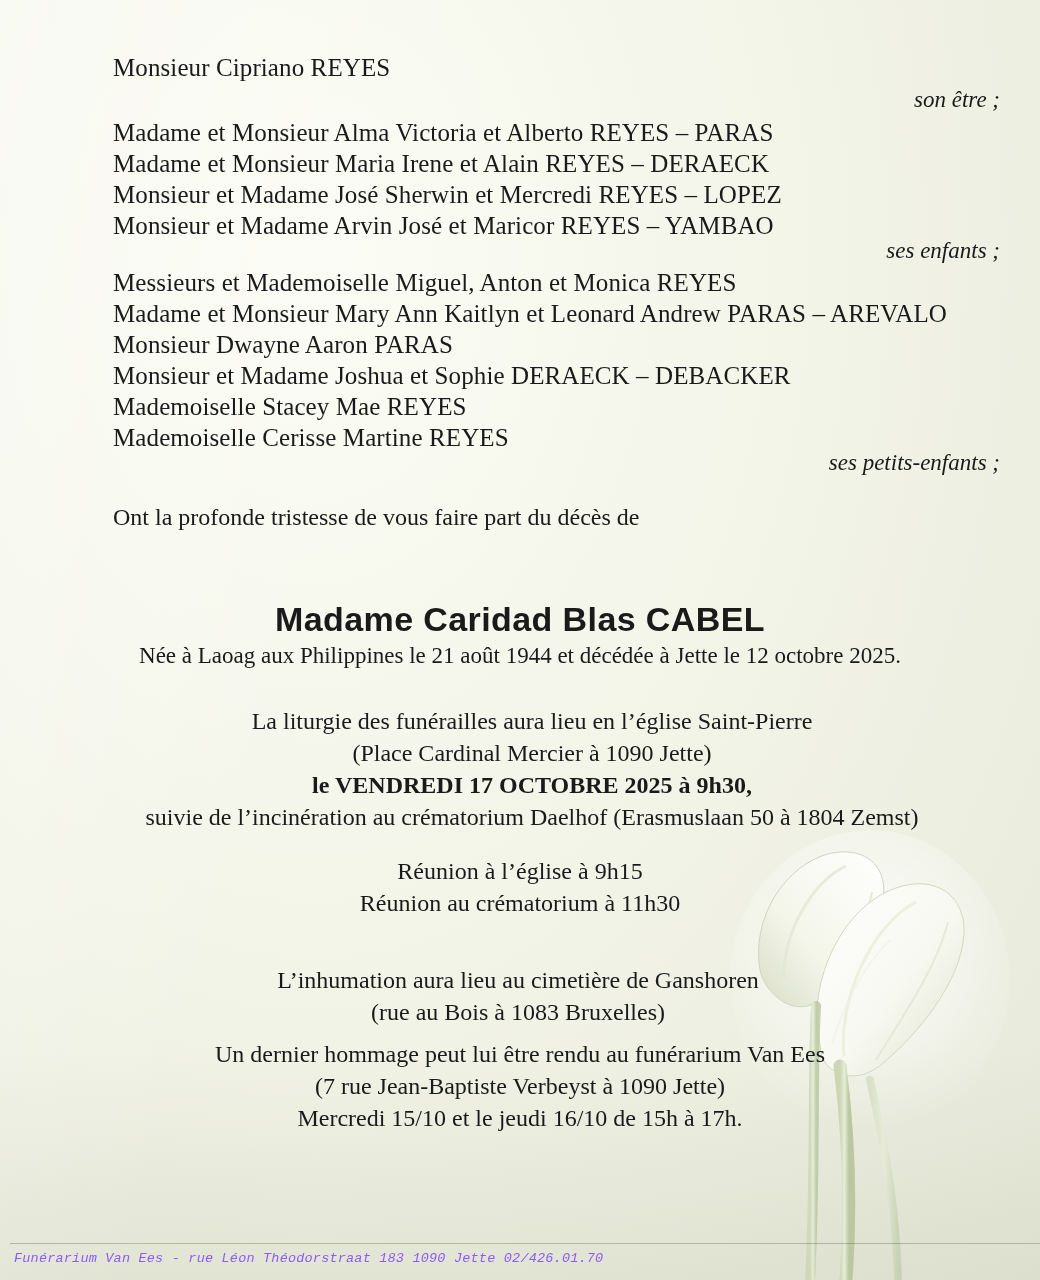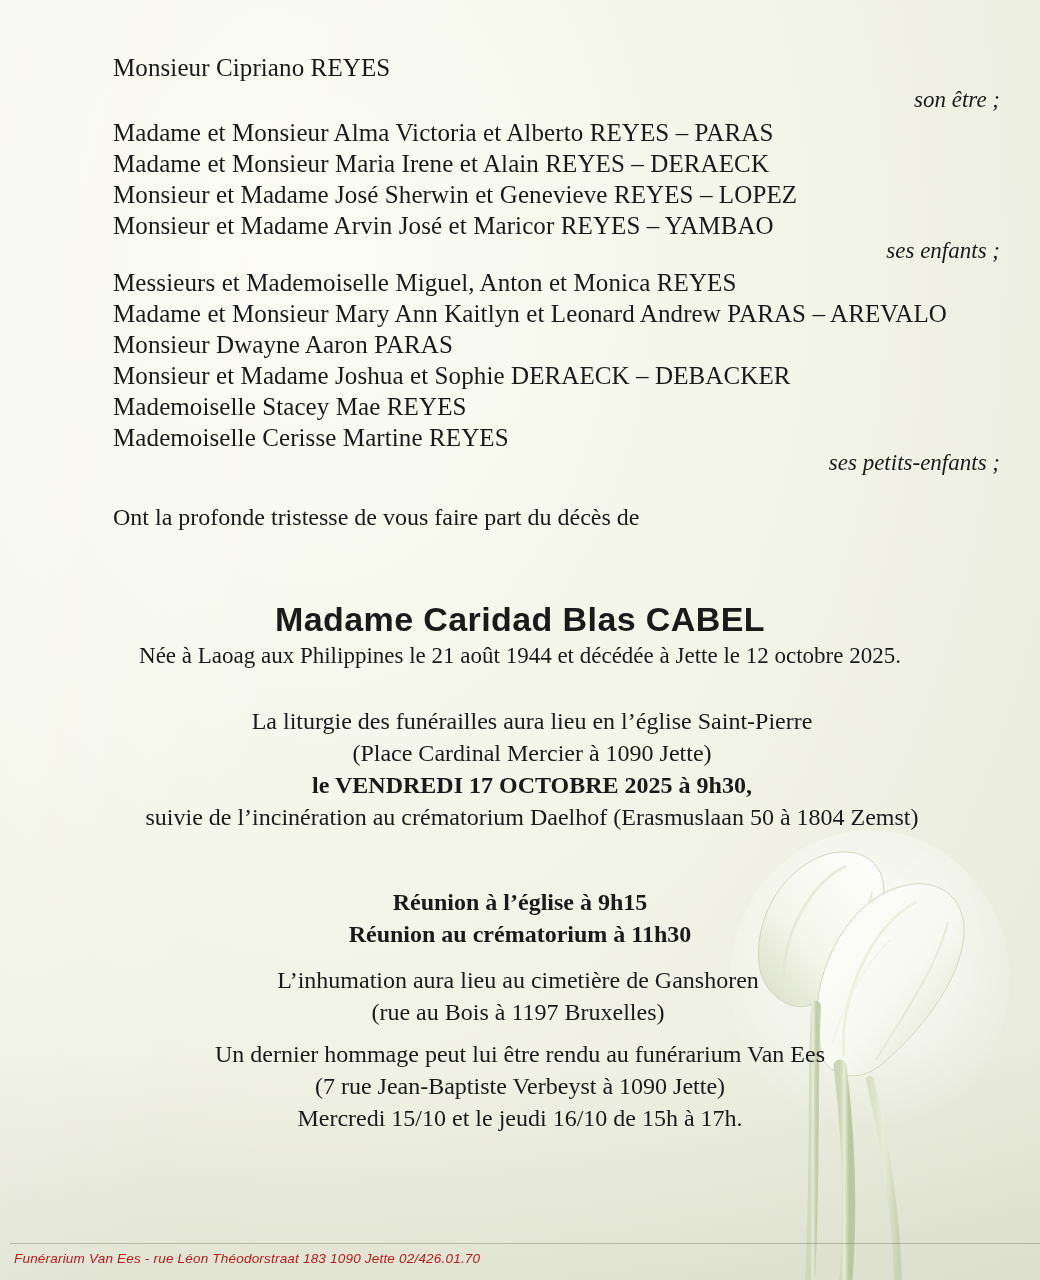--- a/index.html
+++ b/index.html
@@ -85,22 +85,22 @@
   }
   .bold {
     font-weight: bold;
   }
   .footer {
     position: absolute;
     left: 14px;
     bottom: 14px;
     font-size: 13.5px;
     font-style: italic;
-    font-family: Liberation Sans, sans-serif;
-    color: #b91c1c;
+    font-family: Liberation Mono, monospace;
+    color: #8b5cf6;
     letter-spacing: 0.2px;
   }
   .footrule {
     position: absolute;
     left: 10px;
     right: 0;
     bottom: 36px;
     height: 1px;
     background: rgba(90,95,75,0.35);
   }
@@ -150,21 +150,21 @@
 </svg>
 
 <div class="content">
 
   <div class="block left-line" style="left:113px; top:52px;">Monsieur Cipriano REYES</div>
   <div class="block role" style="right:40px; top:87px;">son être ;</div>
 
   <div class="block" style="left:113px; top:117px;">
     <div class="left-line">Madame et Monsieur Alma Victoria et Alberto REYES – PARAS</div>
     <div class="left-line">Madame et Monsieur Maria Irene et Alain REYES – DERAECK</div>
-    <div class="left-line">Monsieur et Madame José Sherwin et Genevieve REYES – LOPEZ</div>
+    <div class="left-line">Monsieur et Madame José Sherwin et Mercredi REYES – LOPEZ</div>
     <div class="left-line">Monsieur et Madame Arvin José et Maricor REYES – YAMBAO</div>
   </div>
   <div class="block role" style="right:40px; top:238px;">ses enfants ;</div>
 
   <div class="block" style="left:113px; top:267px;">
     <div class="left-line">Messieurs et Mademoiselle Miguel, Anton et Monica REYES</div>
     <div class="left-line">Madame et Monsieur Mary Ann Kaitlyn et Leonard Andrew PARAS – AREVALO</div>
     <div class="left-line">Monsieur Dwayne Aaron PARAS</div>
     <div class="left-line">Monsieur et Madame Joshua et Sophie DERAECK – DEBACKER</div>
     <div class="left-line">Mademoiselle Stacey Mae REYES</div>
@@ -178,28 +178,28 @@
 
   <div class="block bornline" style="left:0; right:0; top:643px;">Née à Laoag aux Philippines le 21 août 1944 et décédée à Jette le 12 octobre 2025.</div>
 
   <div class="block centered" style="left:0; right:0; top:705px;margin-left:24px;">
     <div>La liturgie des funérailles aura lieu en l’église Saint-Pierre</div>
     <div>(Place Cardinal Mercier à 1090 Jette)</div>
     <div class="bold">le VENDREDI 17 OCTOBRE 2025 à 9h30,</div>
     <div>suivie de l’incinération au crématorium Daelhof (Erasmuslaan 50 à 1804 Zemst)</div>
   </div>
 
-  <div class="block centered" style="left:0; right:0; top:886px;font-weight:bold;">
+  <div class="block centered" style="left:0; right:0; top:855px;">
     <div>Réunion à l’église à 9h15</div>
     <div>Réunion au crématorium à 11h30</div>
   </div>
 
   <div class="block centered" style="left:0; right:4px; top:948px;margin-top:16px;">
     <div>L’inhumation aura lieu au cimetière de Ganshoren</div>
-    <div>(rue au Bois à 1197 Bruxelles)</div>
+    <div>(rue au Bois à 1083 Bruxelles)</div>
   </div>
 
   <div class="block centered" style="left:0; right:0; top:1038px;">
     <div>Un dernier hommage peut lui être rendu au funérarium Van Ees</div>
     <div>(7 rue Jean-Baptiste Verbeyst à 1090 Jette)</div>
     <div>Mercredi 15/10 et le jeudi 16/10 de 15h à 17h.</div>
   </div>
 
   <div class="footrule"></div>
   <div class="footer">Funérarium Van Ees  - rue  Léon Théodorstraat 183 1090 Jette  02/426.01.70</div>

